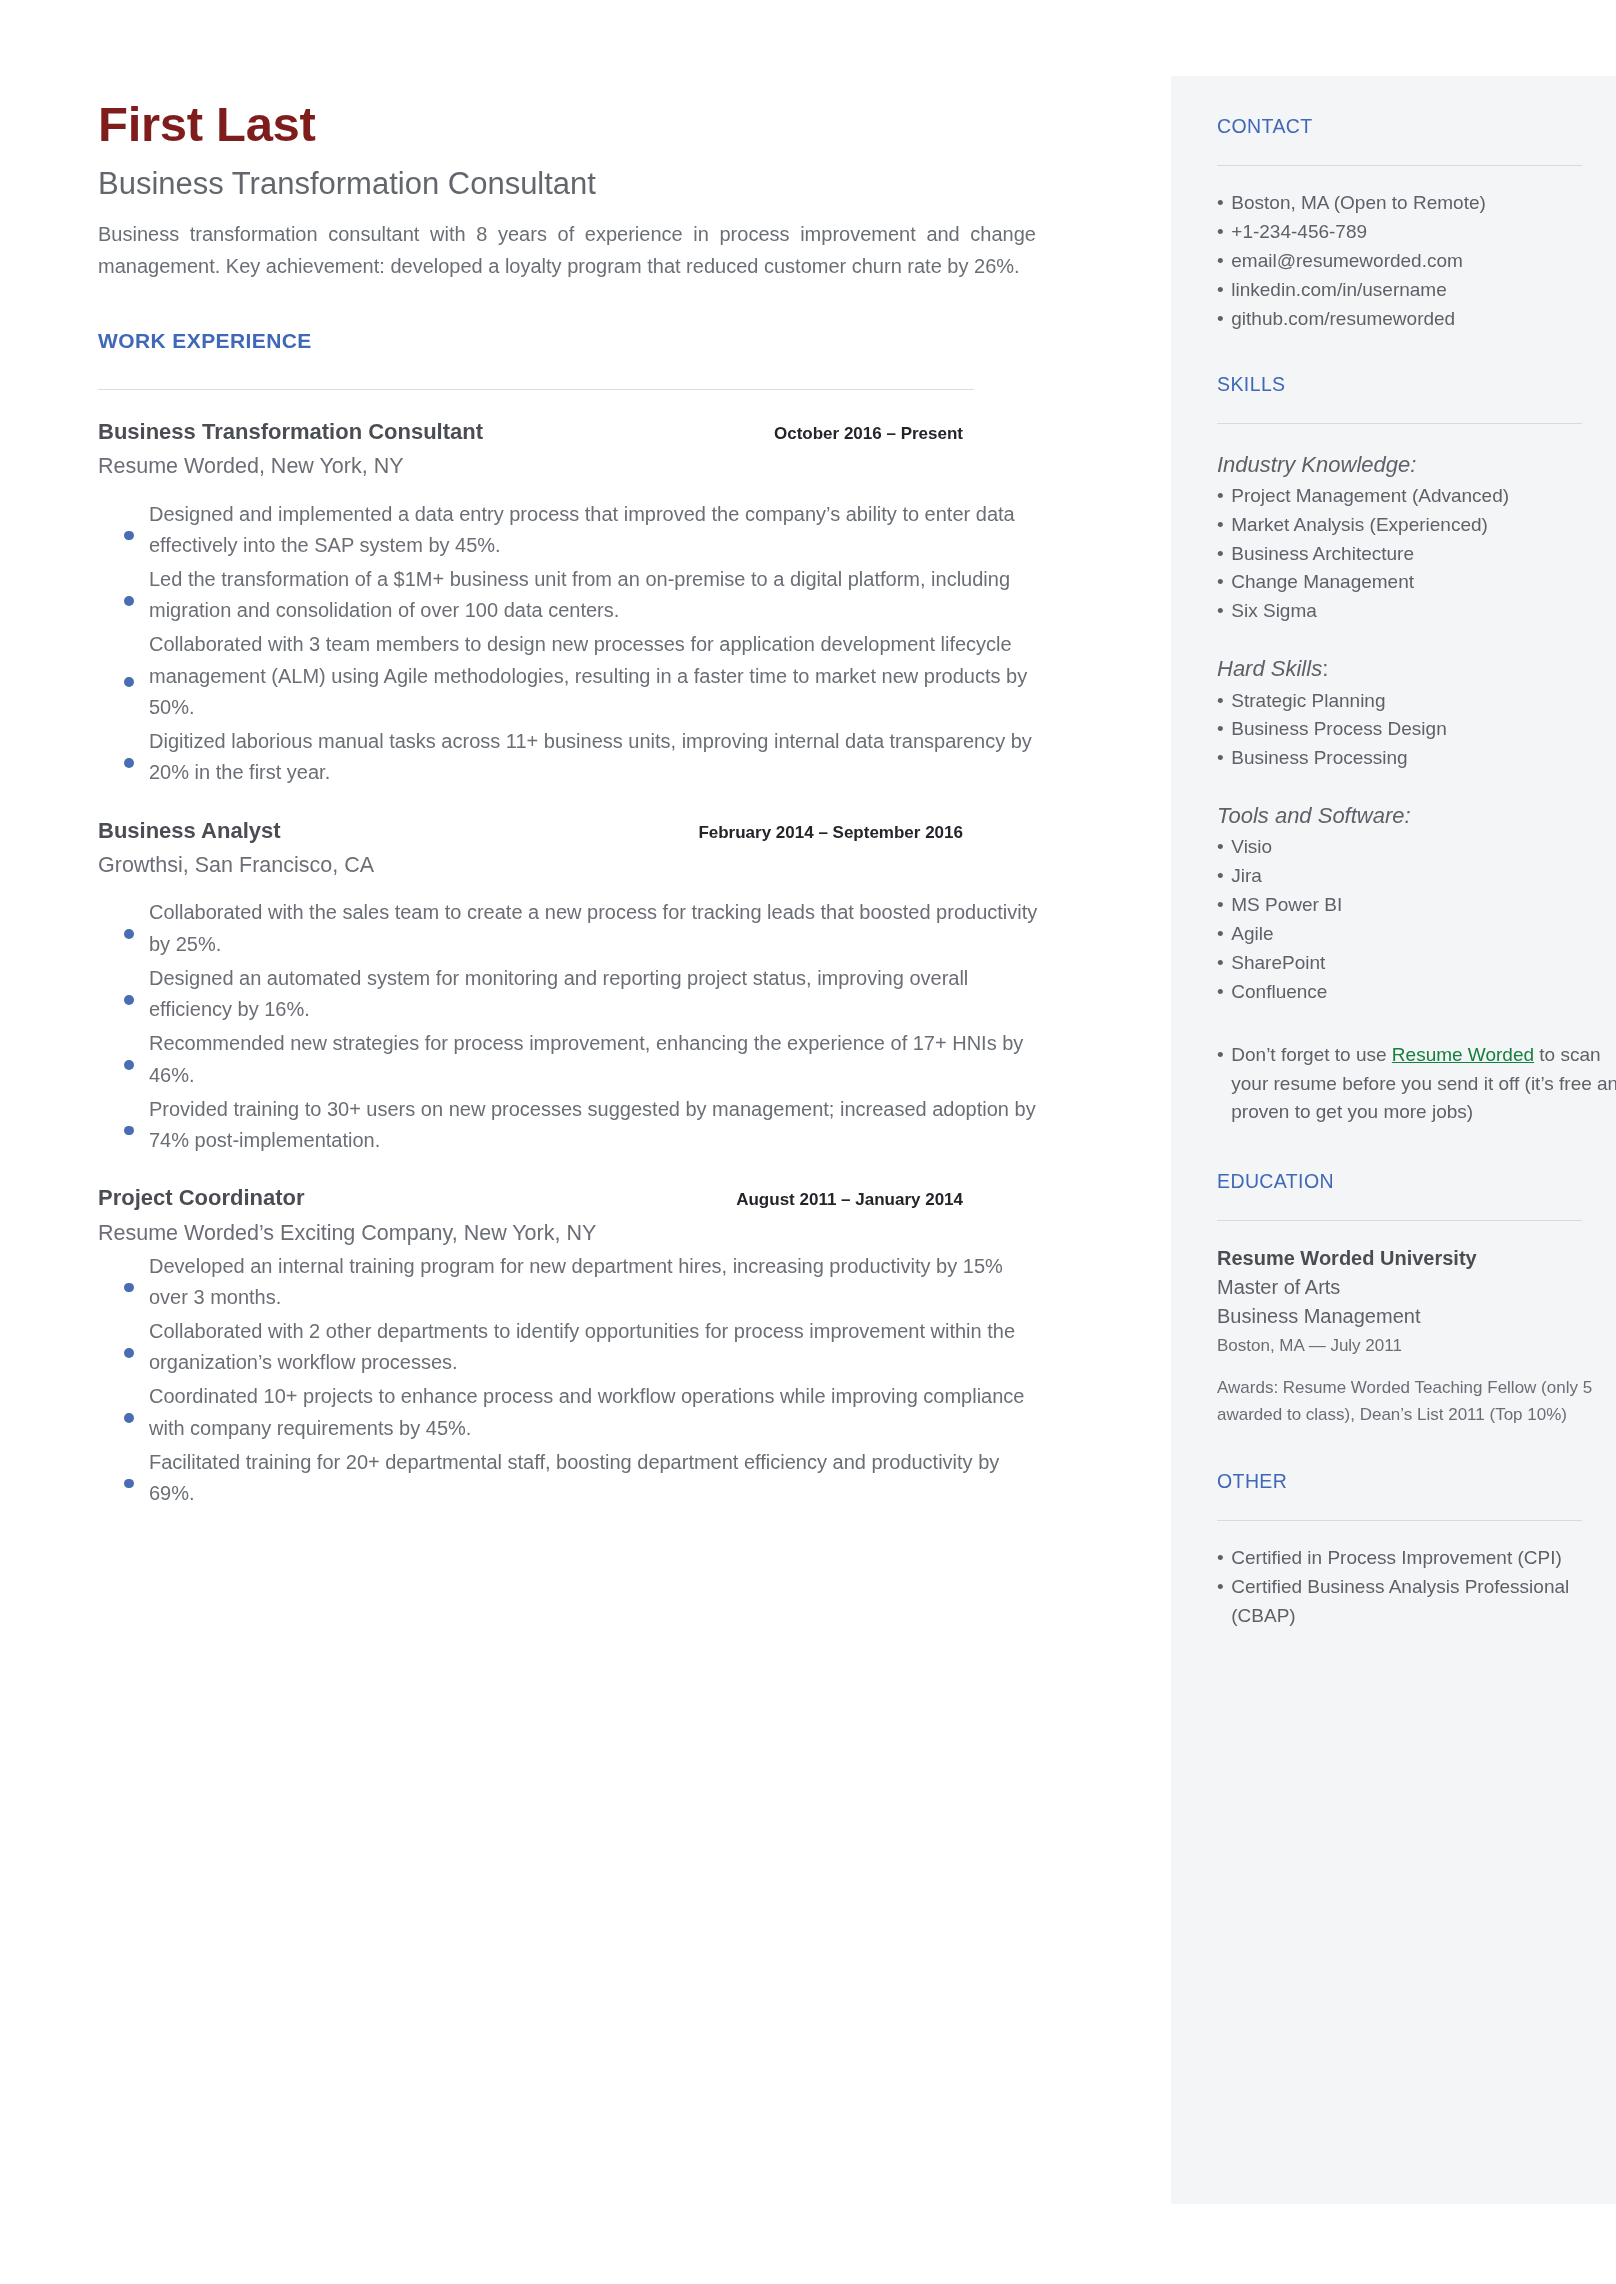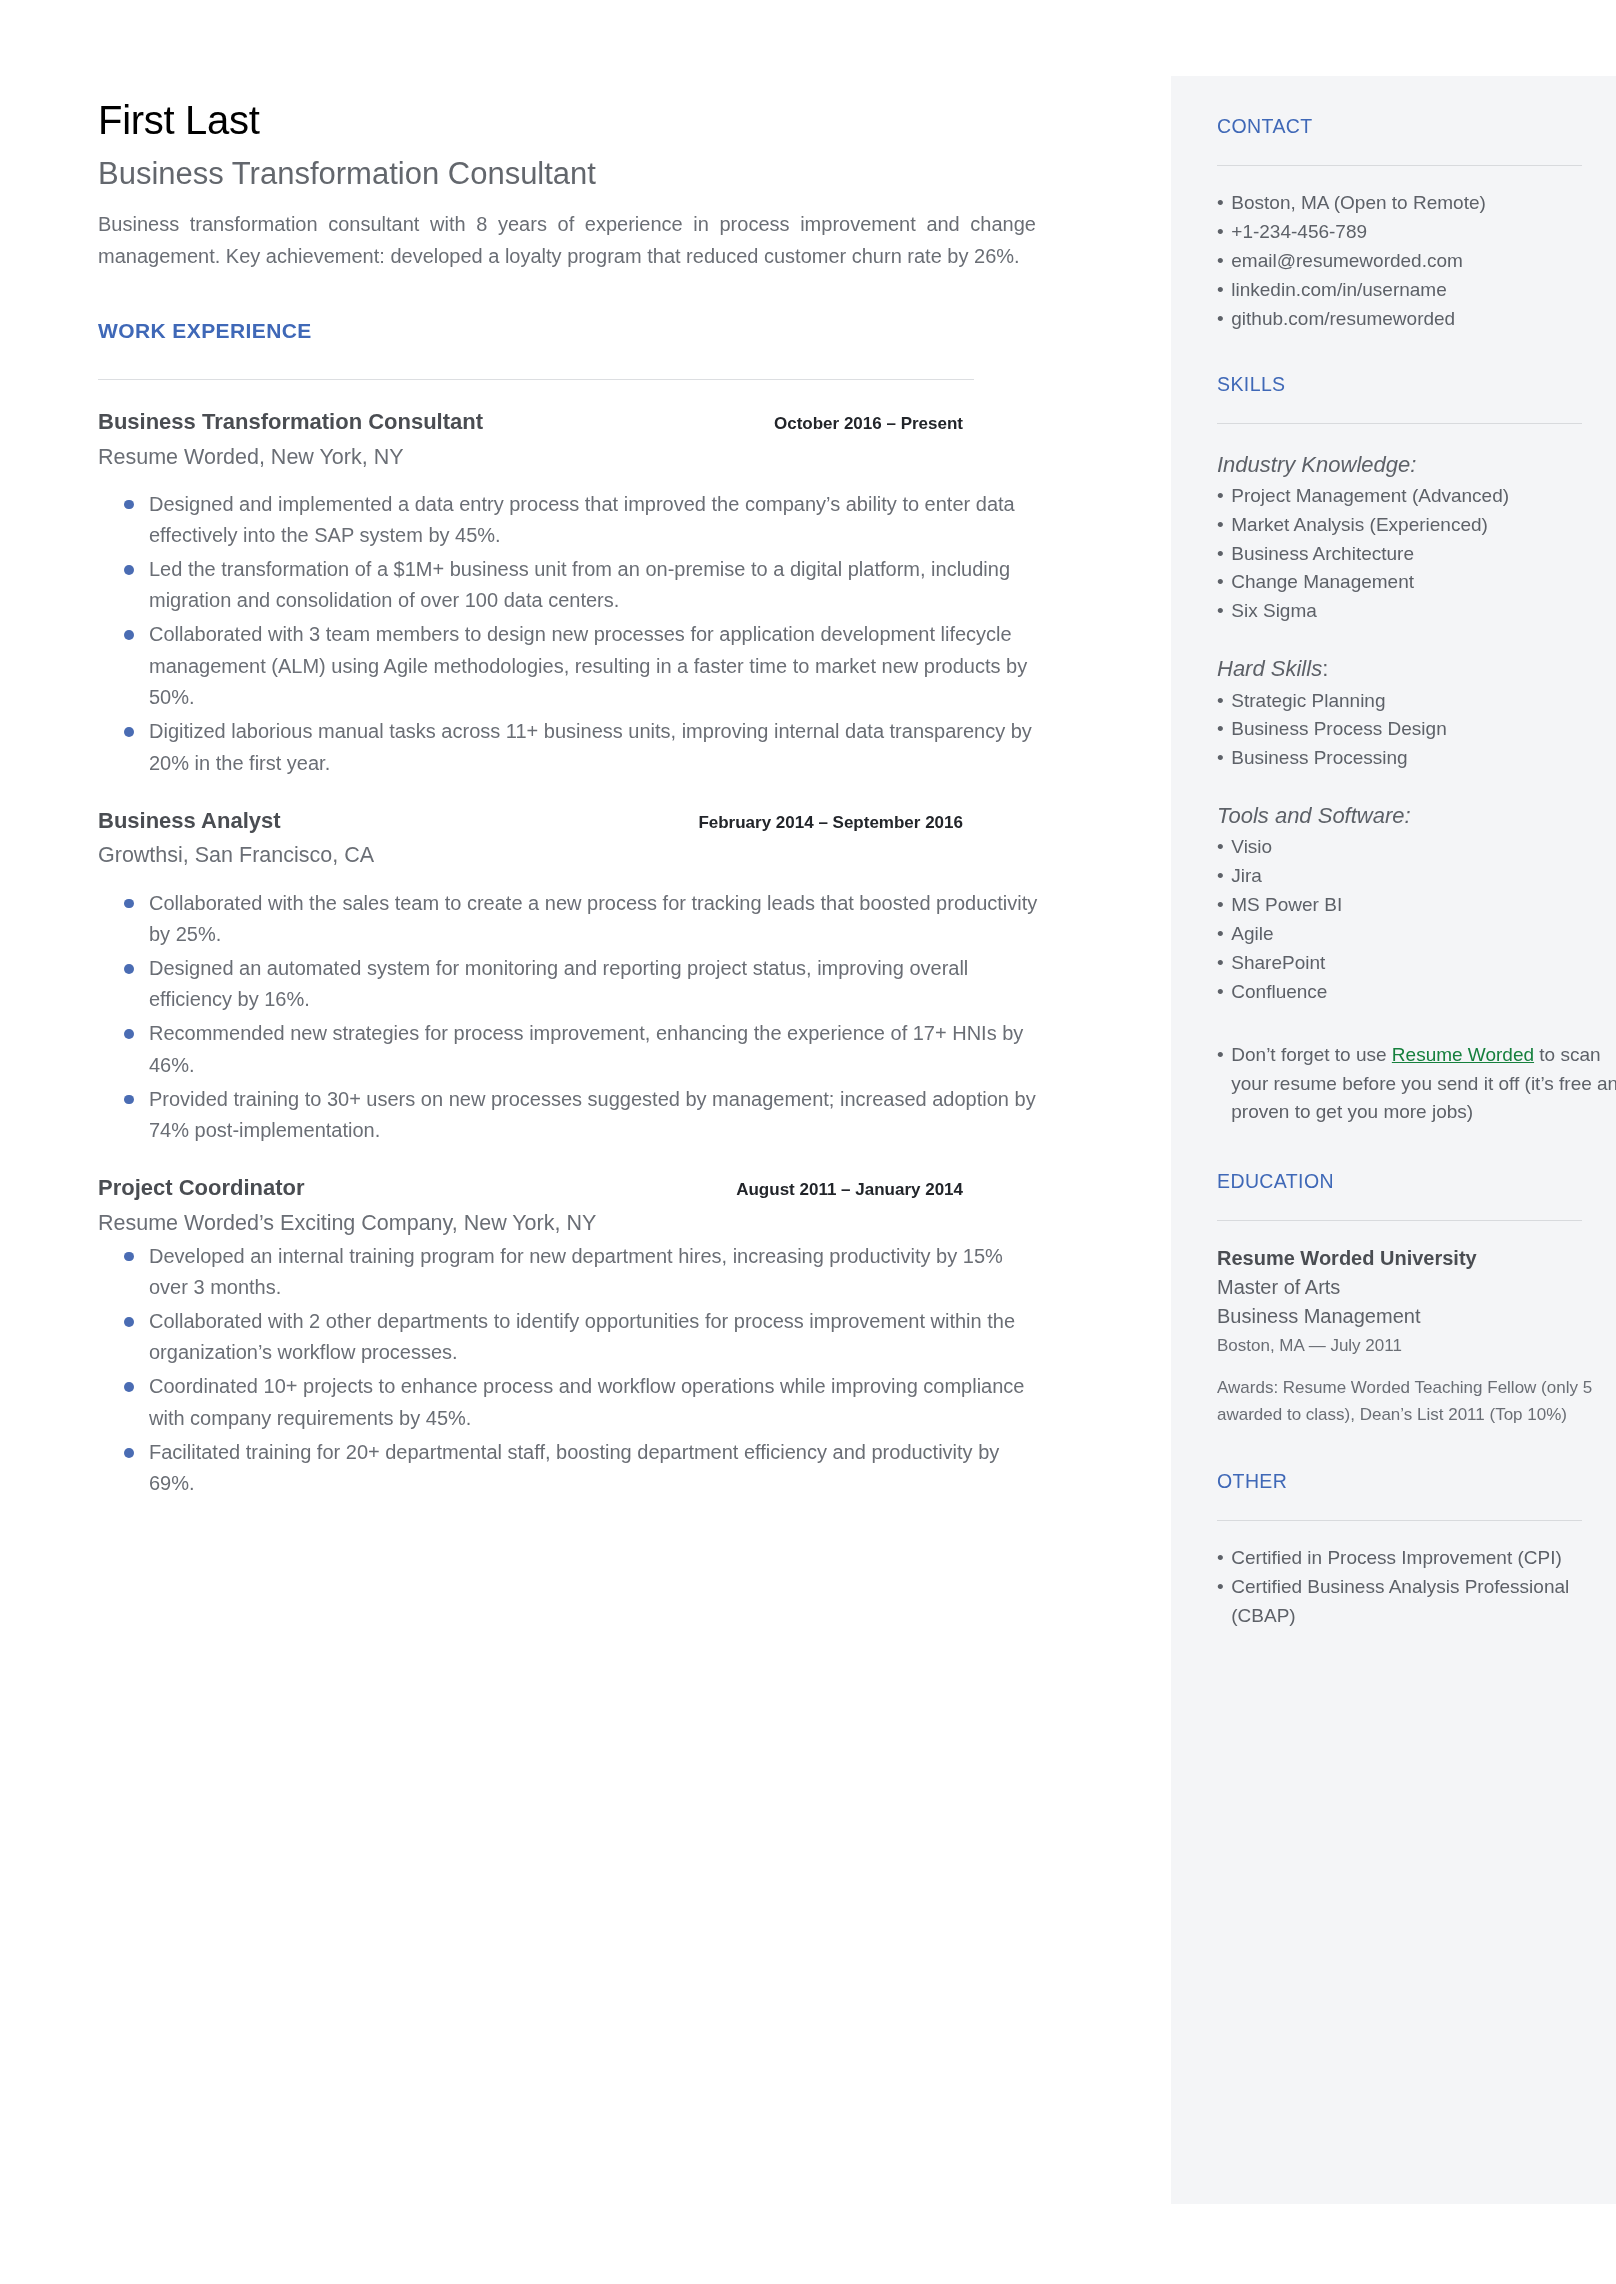--- a/index.html
+++ b/index.html
@@ -118,23 +118,23 @@
 
   
   .main {
     position: absolute;
     left: 98px;
     top: 98px;
     width: 944px;
   }
 
   .name {
-    color: #000000;
-    font-size: 40px;
-    font-weight: 400;
+    color: #7f1d1d;
+    font-size: 49px;
+    font-weight: 700;
     letter-spacing: -0.3px;
     line-height: 1.1;
   }
   .job-title-head {
     color: #63676d;
     font-size: 31px;
     font-weight: 400;
     margin-top: 13px;
     line-height: 1.2;
   }
@@ -184,21 +184,21 @@
     line-height: 1.4;
   }
 
   .bullets {
     list-style: none;
     margin-top: 17px;
   }
   .bullets.tight { margin-top: 2.6px; }
   .bullets li {
     display: flex;
-    align-items: flex-start;
+    align-items: center;
     color: #6a6e75;
     font-size: 20px;
     line-height: 1.57;
     margin-bottom: 2.6px;
   }
   .bullets li .dot {
     flex: 0 0 51px;
     width: 51px;
     padding-left: 26px;
     padding-top: 11px;

